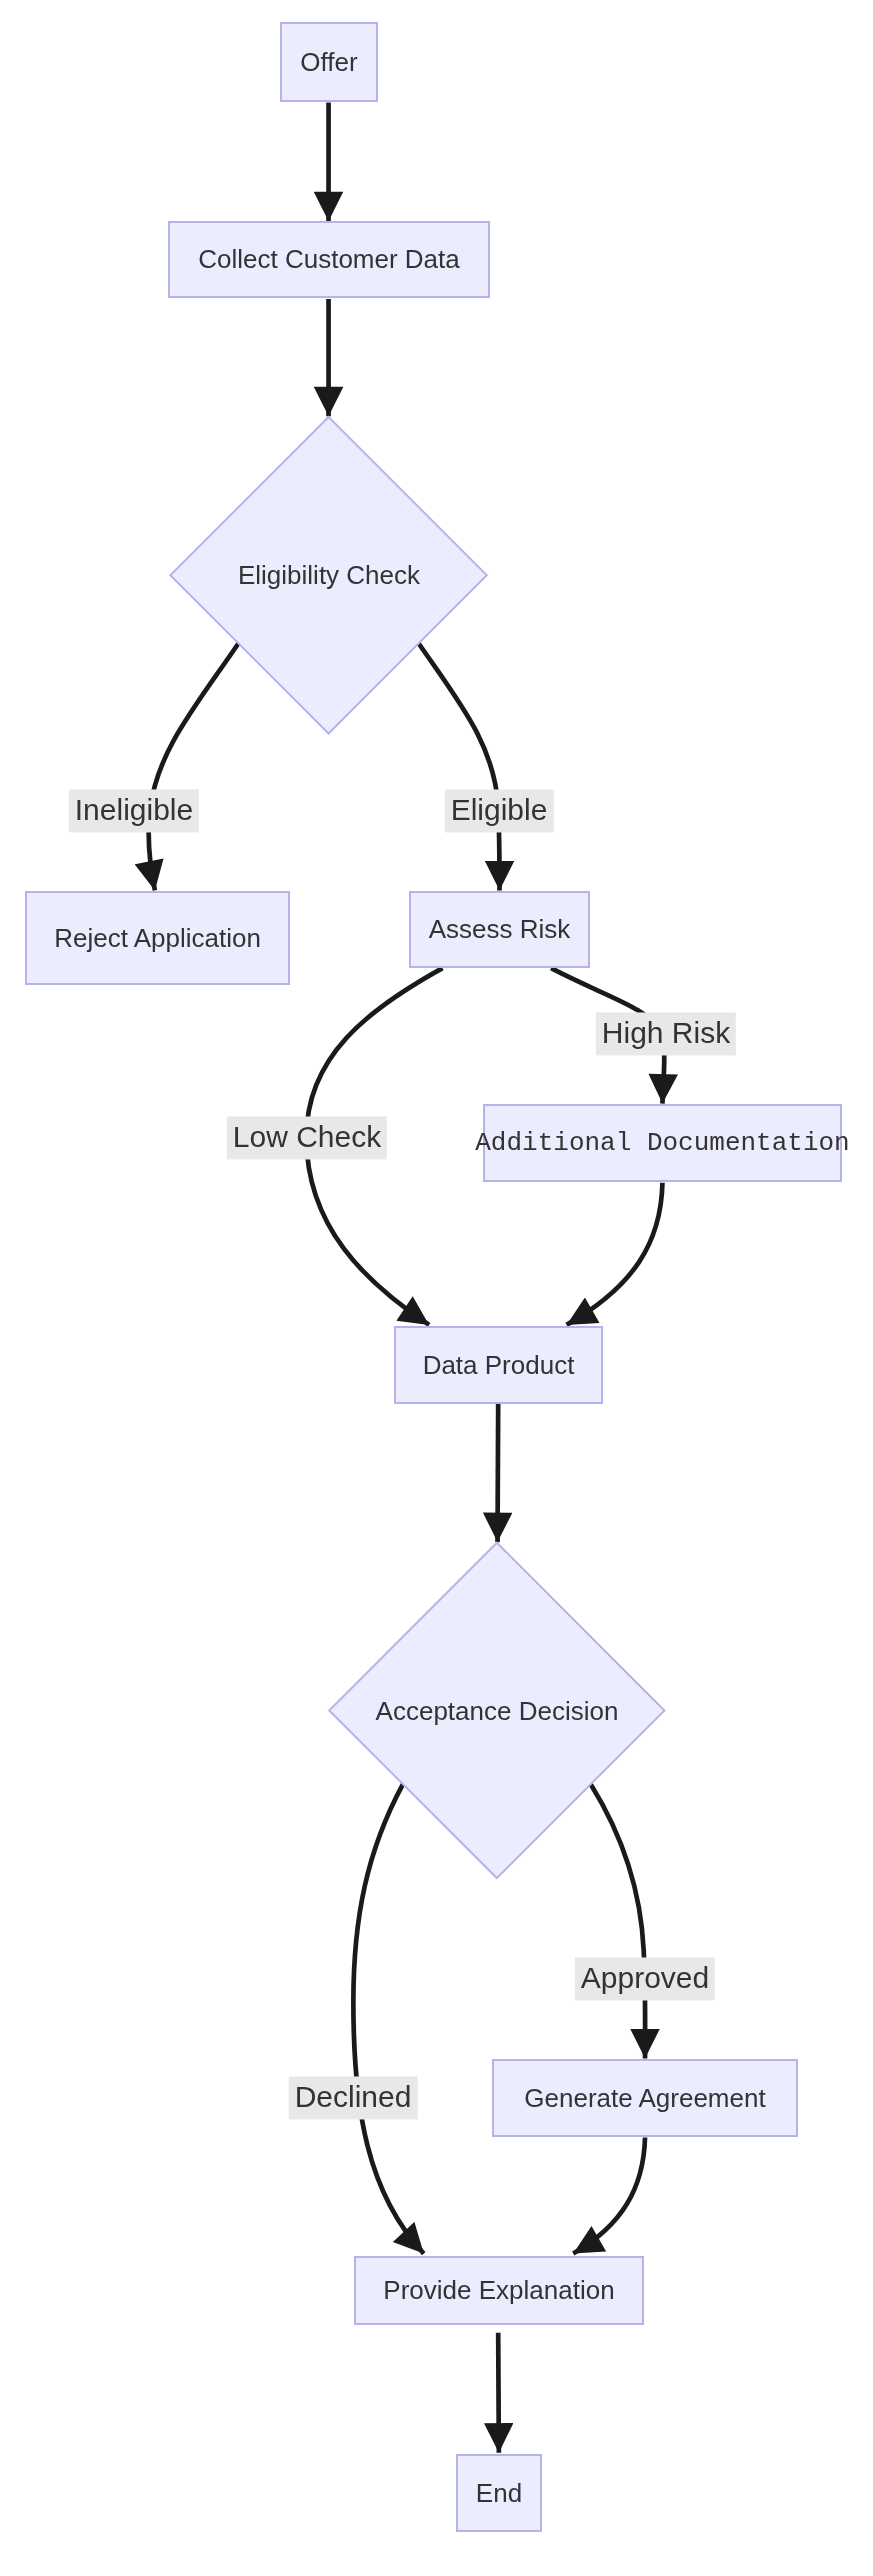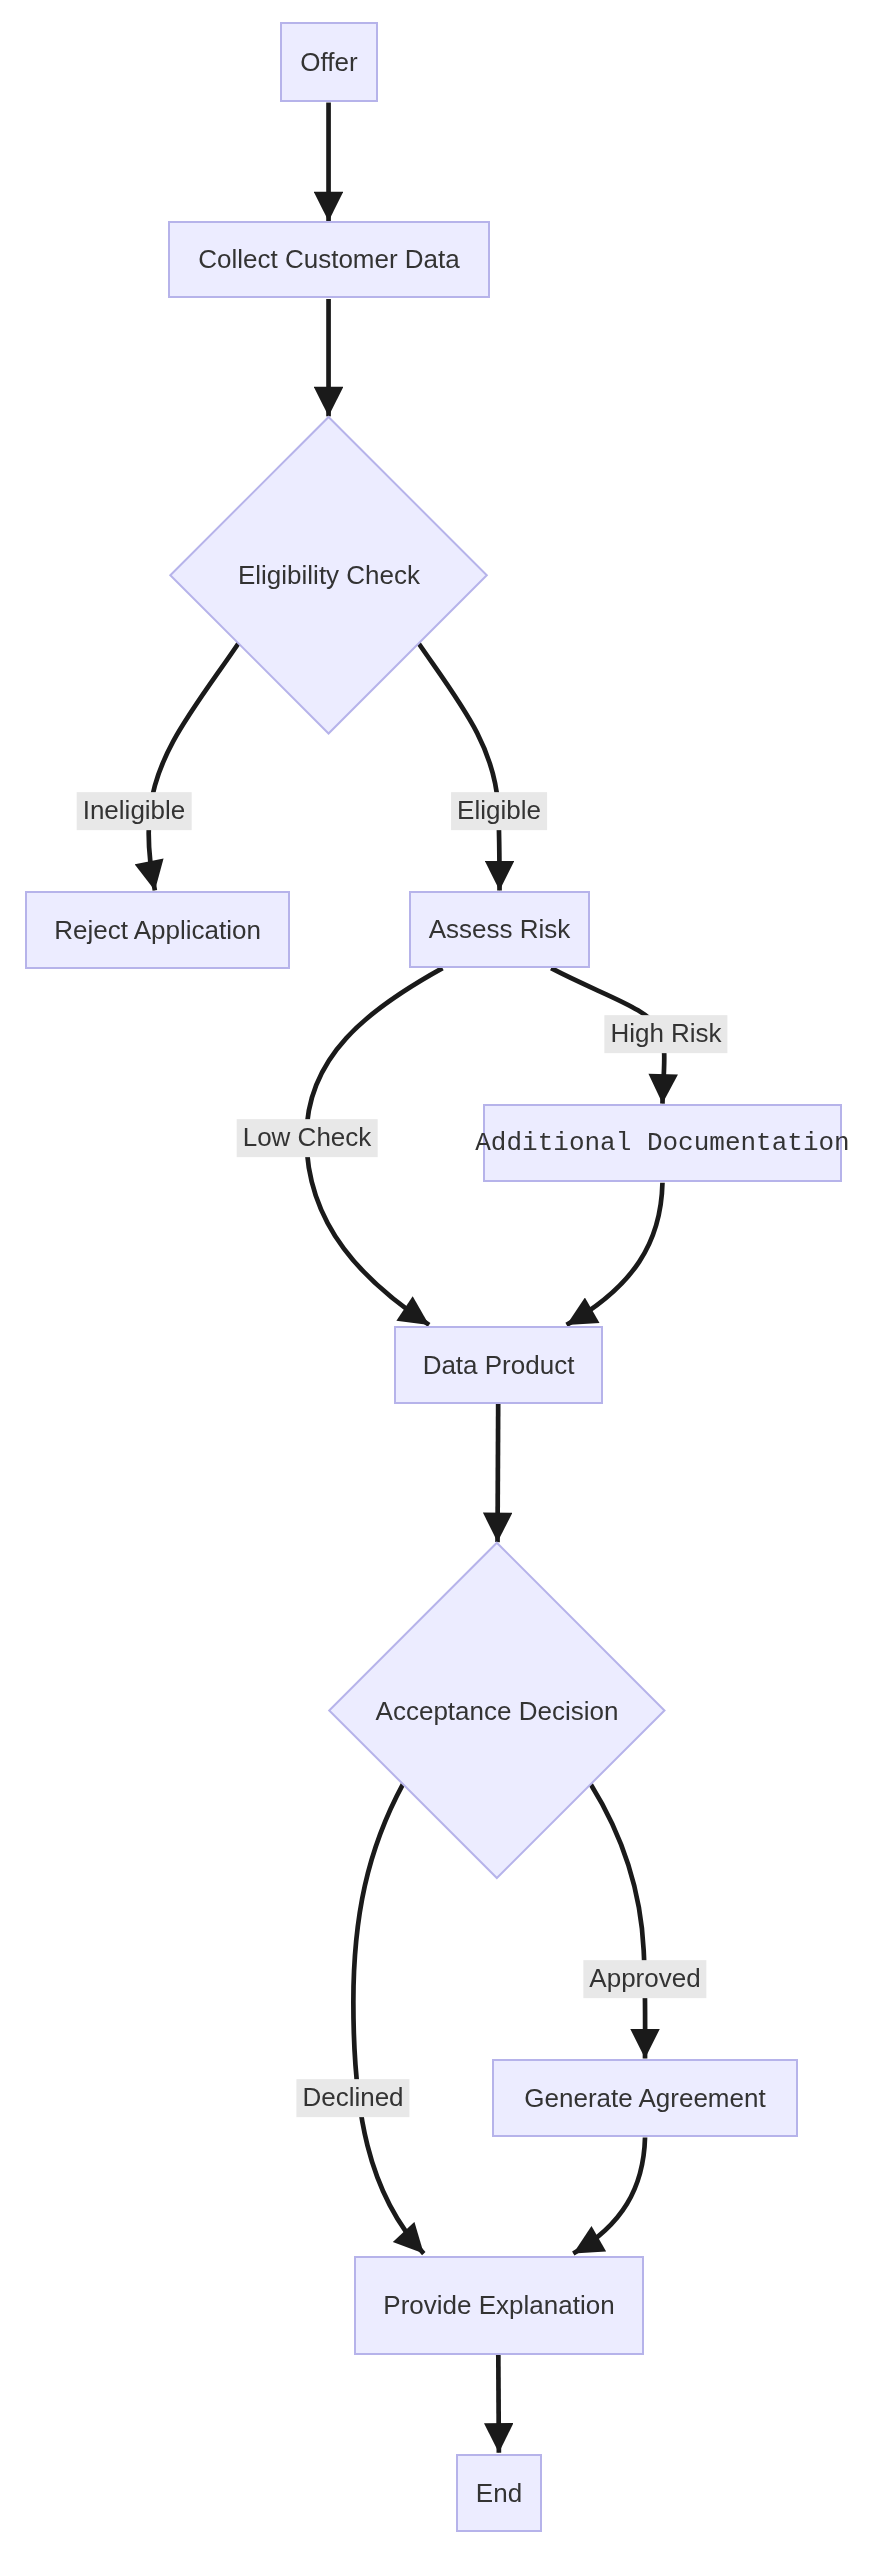--- a/index.html
+++ b/index.html
@@ -35,21 +35,21 @@
     transform: translate(-50%, -50%);
     color: #333333;
     font-size: 26px;
     white-space: nowrap;
   }
   .edge-label {
     position: absolute;
     transform: translate(-50%, -50%);
     background: #e8e8e8;
     color: #333333;
-    font-size: 26px;
+    font-size: 30px;
     line-height: 1.35;
     padding: 1.3px 6px;
     white-space: nowrap;
   }
   .edge-path {
     fill: none;
     stroke: #1a1a1a;
     stroke-width: 7px;
   }
   .diamond-shape {
@@ -84,31 +84,31 @@
     <path class="edge-path" d="M 743 3478 L 744 3657" marker-end="url(#arrow)"></path>
 
     <polygon class="diamond-shape" points="490,621 726,857 490,1093 254,857"></polygon>
     <polygon class="diamond-shape" points="741,2300 991,2550 741,2800 491,2550"></polygon>
   </svg>
 
   <div class="node" style="left:280px; top:22px; width:98px; height:80px;">Offer</div>
 
   <div class="node" style="left:168px; top:221px; width:322px; height:77px;">Collect Customer Data</div>
 
-  <div class="node" style="left:25px; top:891px; width:265px; height:78px;">Reject Application</div>
+  <div class="node" style="left:25px; top:891px; width:265px; height:94px;">Reject Application</div>
 
   <div class="node" style="left:409px; top:891px; width:181px; height:77px;">Assess Risk</div>
 
   <div class="node" style="left:483px; top:1104px; width:359px; height:78px;font-family:Liberation Mono, monospace;">Additional Documentation</div>
 
   <div class="node" style="left:394px; top:1326px; width:209px; height:78px;">Data Product</div>
 
   <div class="node" style="left:492px; top:2059px; width:306px; height:78px;">Generate Agreement</div>
 
-  <div class="node" style="left:354px; top:2256px; width:290px; height:99px;">Provide Explanation</div>
+  <div class="node" style="left:354px; top:2256px; width:290px; height:69px;">Provide Explanation</div>
 
   <div class="node" style="left:456px; top:2454px; width:86px; height:78px;">End</div>
 
   <div class="diamond-label" style="left:329px; top:575px;">Eligibility Check</div>
 
   <div class="diamond-label" style="left:497px; top:1711px;">Acceptance Decision</div>
 
   <div class="edge-label" style="left:134px; top:811px;">Ineligible</div>
 
   <div class="edge-label" style="left:499px; top:811px;">Eligible</div>

